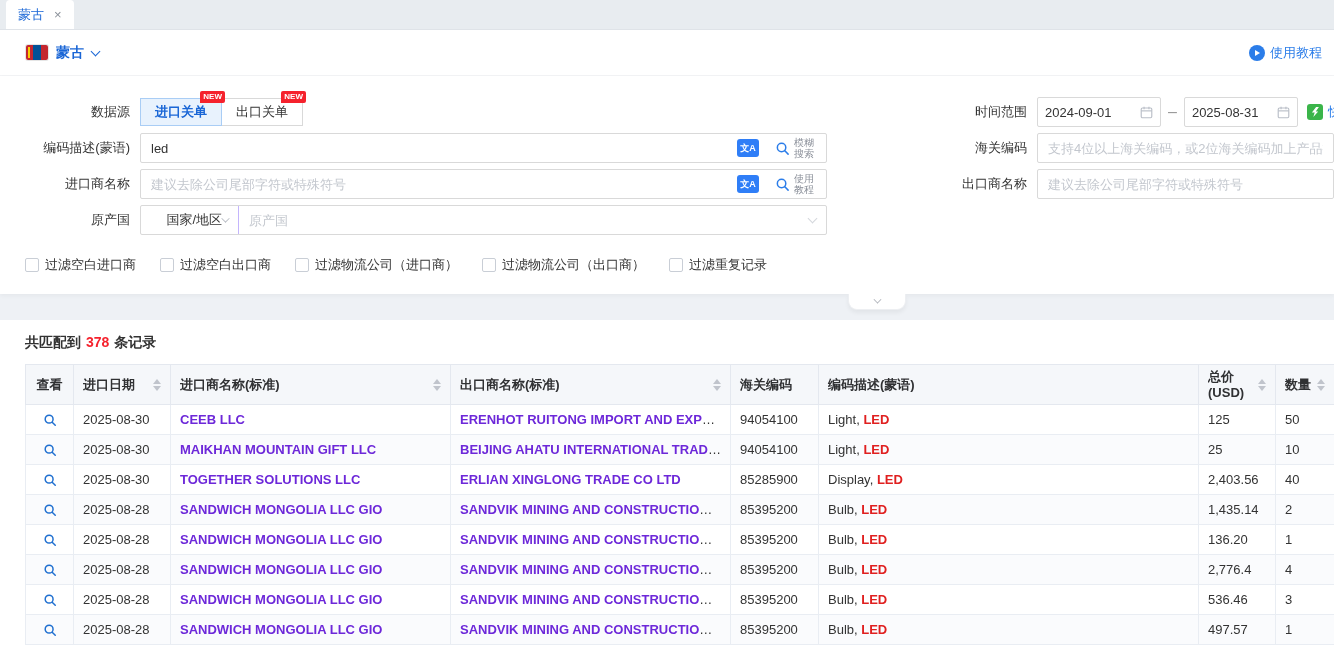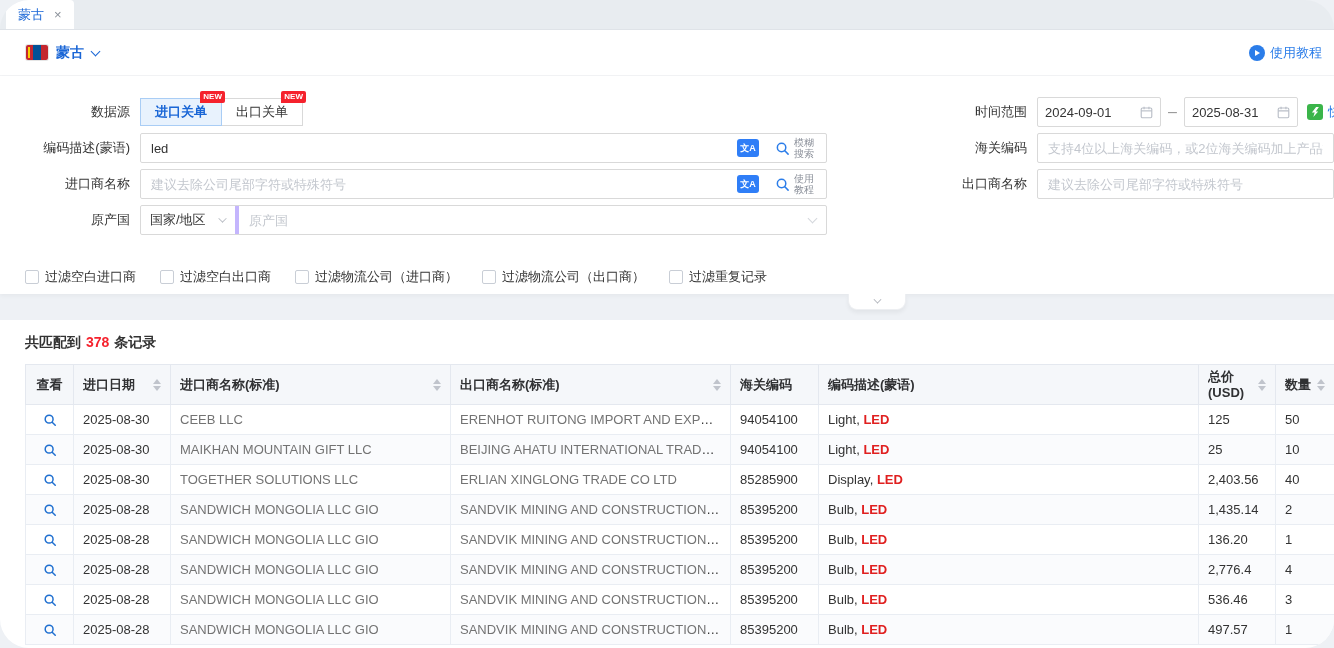--- a/index.html
+++ b/index.html
@@ -1,18 +1,18 @@
 <!DOCTYPE html>
 <html><head>
 <meta charset="utf-8">
 <style>
   * { box-sizing: border-box; margin: 0; padding: 0; }
   html,body { width:1334px; height:648px; overflow:hidden; }
   body { font-family:"Liberation Sans", sans-serif; background:#eef1f5; color:#333; }
-  .page { position:relative; width:1334px; height:648px; overflow:hidden;border-radius:29px; }
+  .page { position:relative; width:1334px; height:648px; overflow:hidden; }
 
   
   .tabbar { height:30px; background:#e8ecf0; display:flex; align-items:stretch; border-bottom:1px solid #dfe3e8; }
   .tab { display:flex; align-items:center; gap:10px; background:#fff; padding:0 12px; margin-left:6px;
          font-size:13px; color:#1a66d6; border-radius:4px 4px 0 0; }
   .tab-close { color:#8a9099; font-size:13px; cursor:pointer; line-height:1; }
 
   
   .app-header { height:46px; background:#fff; display:flex; align-items:center; padding:0 10px 0 26px; border-bottom:1px solid #f2f3f5; }
   .flag { width:22px; height:15px; display:flex; border-radius:2px; overflow:hidden; box-shadow:0 0 0 1px rgba(0,0,0,.10); flex:none; }
@@ -62,28 +62,28 @@
   .igroup input, .rinput input { flex:1; min-width:0; border:none; outline:none; padding:0 10px; font-size:13px; color:#333; font-family:inherit; background:transparent; }
   input::placeholder { color:#c3c7ce; }
   .trans-icon { width:22px; height:18px; background:#2f7ef7; border-radius:3px; color:#fff; font-size:9px; font-weight:700;
                 display:flex; align-items:center; justify-content:center; margin-right:8px; flex:none; cursor:pointer; }
   .search-btn { display:flex; align-items:center; gap:4px; padding:0 8px; cursor:pointer; flex:none; height:100%; }
   .search-txt { width:24px; font-size:10px; color:#8a8f99; line-height:1.1; }
   .rinput { flex:1; min-width:0; height:30px; border:1px solid #d9d9d9; border-radius:2px; display:flex; align-items:center; background:#fff; }
 
   
   .origin-group { width:687px; height:30px; border:1px solid #d9d9d9; border-radius:2px; display:flex; align-items:center; background:#fff; }
-  .region-select { width:98px; height:100%; flex:none; display:flex; align-items:center; justify-content:space-between;
-                   padding:0 9px; border-right:4px solid #c4b5fd; font-size:13px; color:#333; cursor:pointer; }
+  .region-select { width:98px; height:100%; flex:none; display:flex; align-items:center; justify-content:flex-end;
+                   padding:0 9px; border-right:1px solid #c4b5fd; font-size:13px; color:#333; cursor:pointer; }
   .sel-chev { color:#b8bcc4; transform:rotate(45deg) scale(.85); margin-top:-3px; }
   .origin-group input { flex:1; min-width:0; border:none; outline:none; padding:0 10px; font-size:13px; font-family:inherit; }
   .grp-chev { color:#d4d7dc; margin-right:10px; margin-top:-3px; }
 
   
-  .cb-row { display:flex; align-items:center; gap:24px; padding-left:25px; margin-top:26px; height:30px; }
+  .cb-row { display:flex; align-items:center; gap:24px; padding-left:25px; margin-top:14px; height:30px; }
   .cb { display:flex; align-items:center; gap:6px; font-size:13px; color:#333; cursor:pointer; white-space:nowrap; }
   .cb .box { width:14px; height:14px; border:1px solid #c9ced6; border-radius:2px; background:#fff; flex:none; }
 
   
   .collapse-tab { position:absolute; left:848px; bottom:-16px; width:58px; height:16px; background:#fff;
                   border:1px solid #edeff2; border-top:none; border-radius:0 0 9px 9px; display:flex; align-items:center;
                   justify-content:center; cursor:pointer; box-shadow:0 3px 4px rgba(0,0,0,.05); }
   .collapse-chev { color:#a9adb5; transform:rotate(45deg) scale(.8); margin-top:-4px; }
 
   .band { height:26px; background:#eef1f5; }
@@ -99,21 +99,21 @@
   .grid thead th { background:#f5f7fa; height:40px; color:#303133; font-weight:700; border-color:#e4e8ef; }
   .grid tbody tr:nth-child(even) { background:#fafbfd; }
   .th-flex { display:flex; align-items:center; justify-content:space-between; }
   .th-label { overflow:hidden; text-overflow:ellipsis; }
   .th-wrap .th-label { white-space:normal; line-height:1.2; }
   .sorter { display:inline-flex; flex-direction:column; gap:2px; margin-left:6px; cursor:pointer; flex:none; }
   .sorter .up { width:0; height:0; border-left:4px solid transparent; border-right:4px solid transparent; border-bottom:5px solid #c0c4cc; }
   .sorter .dn { width:0; height:0; border-left:4px solid transparent; border-right:4px solid transparent; border-top:5px solid #c0c4cc; }
   td.c-view, th.c-view { text-align:center; padding:0; }
   .view-btn { display:inline-flex; align-items:center; justify-content:center; cursor:pointer; vertical-align:middle; }
-  a.cell-link { color:#737373; text-decoration:none; cursor:pointer; }
+  a.cell-link { color:#6d28d9; text-decoration:none; cursor:pointer;font-weight:bold; }
   .led { color:#e02020; font-weight:700; }
 </style>
 </head>
 <body>
 
 <div class="page">
 
   <div class="tabbar">
     <div class="tab">
       <span>蒙古</span>

